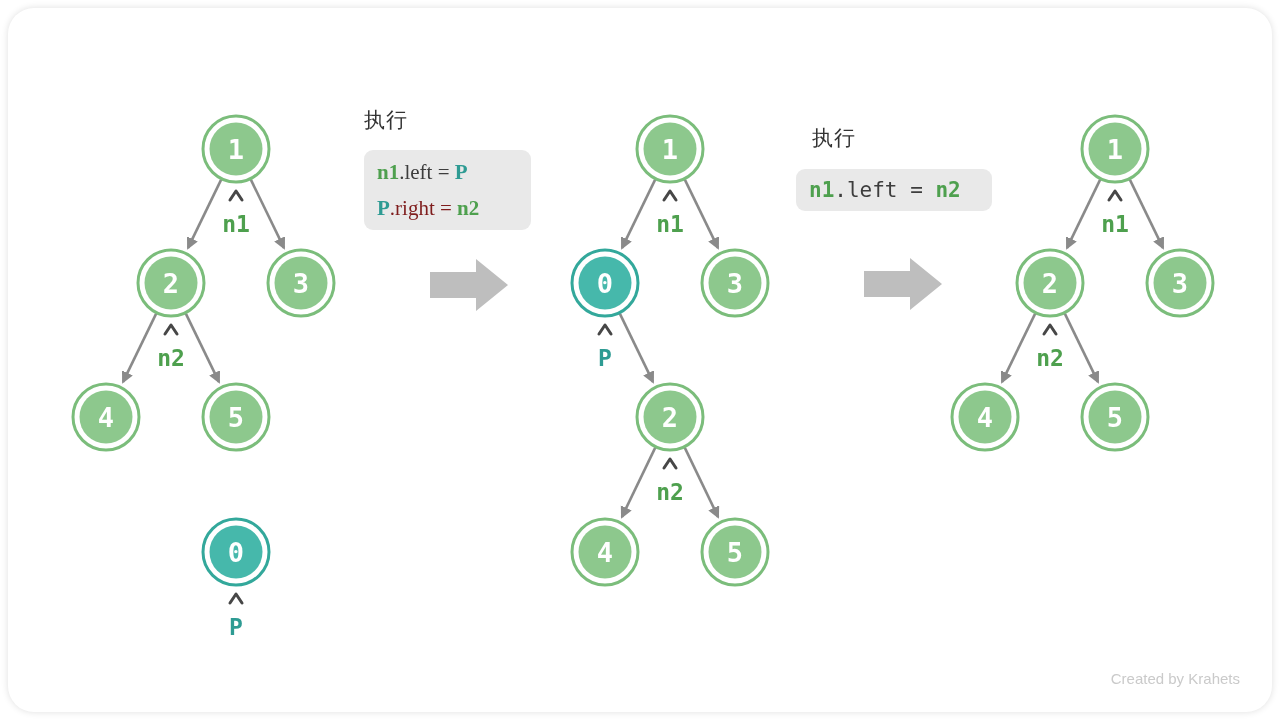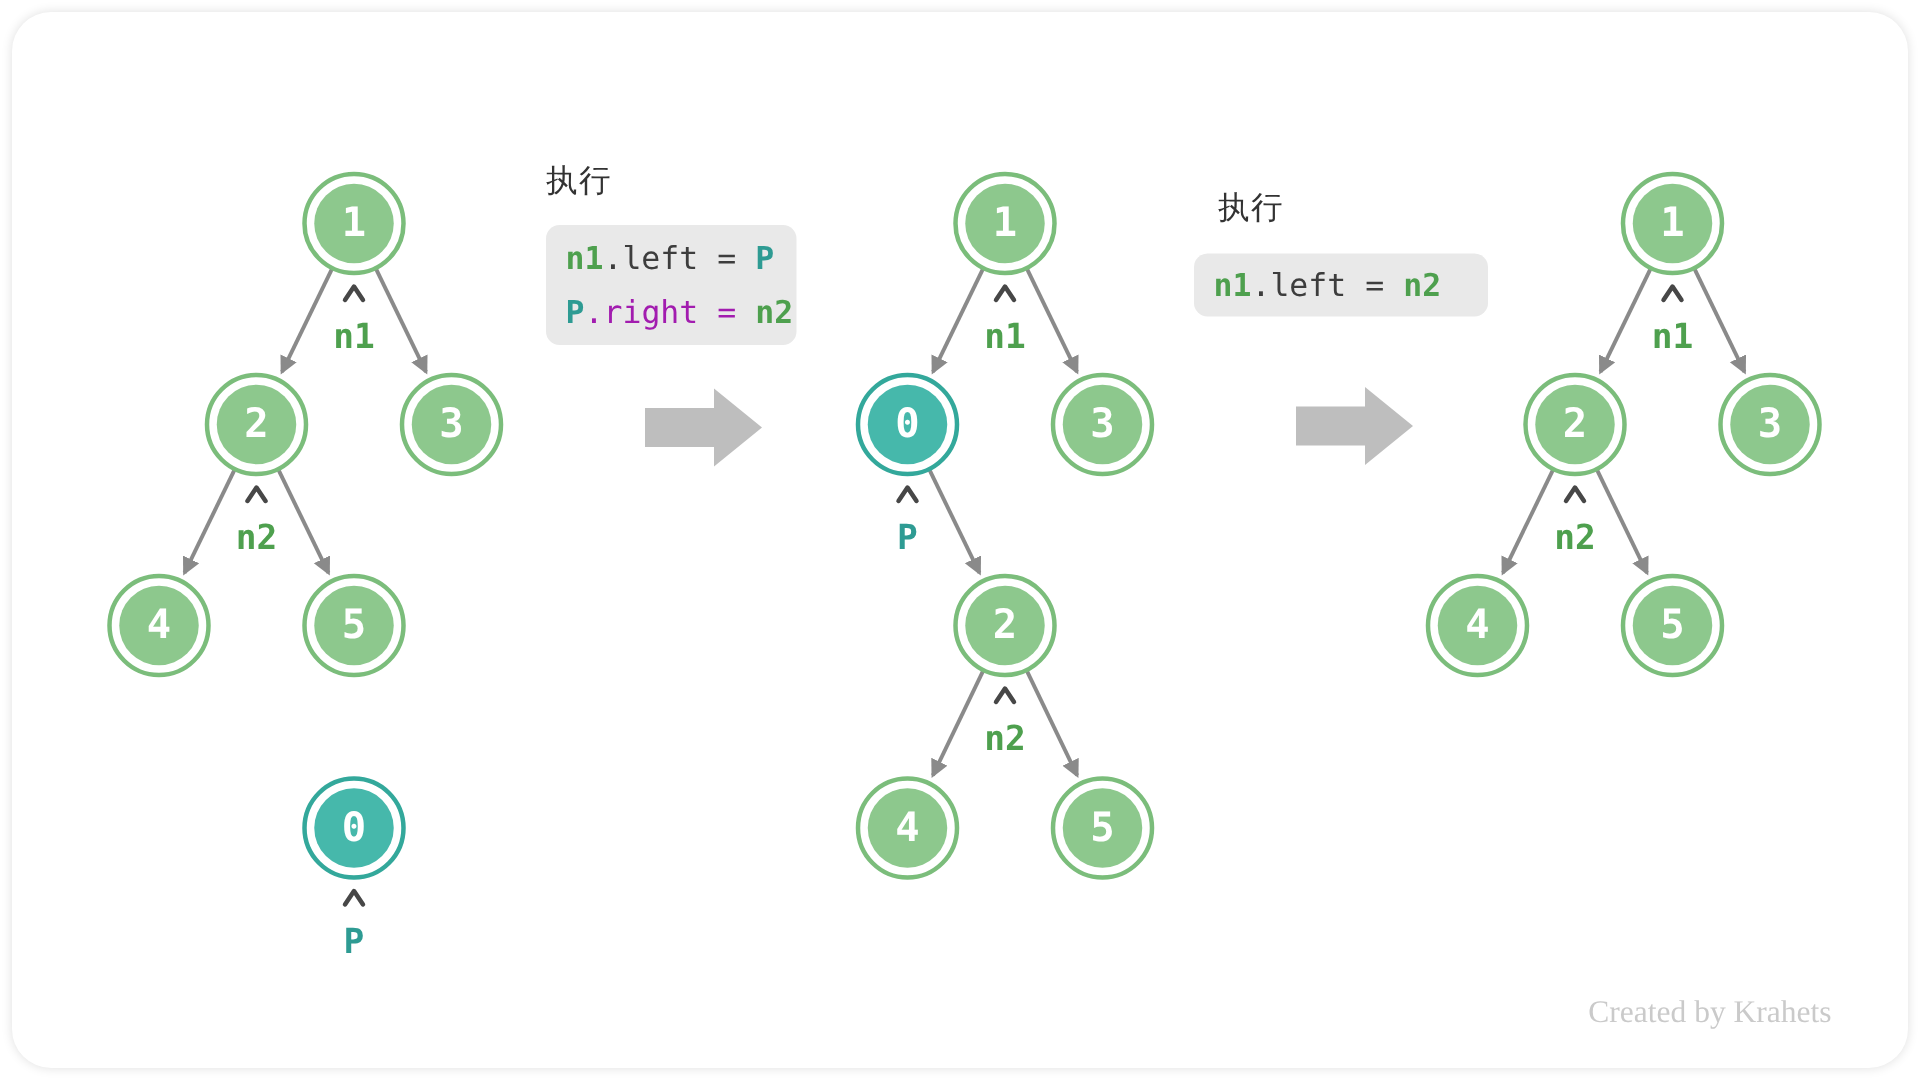--- a/index.html
+++ b/index.html
@@ -21,23 +21,23 @@
     position:absolute;border-radius:9px;box-sizing:border-box;
     display:flex;flex-direction:column;justify-content:center;
     padding:0 13px;
     font-family:"DejaVu Sans Mono","Liberation Mono",monospace;
     font-size:21px;
   }
   .code-line{line-height:36px;white-space:pre;}
   .code-token{font-weight:normal;}
   .code-token.bold{font-weight:bold;}
   .watermark{
-    position:absolute;right:51px;bottom:25px;
-    font-family:Liberation Serif, serif;
-    font-size:21px;
+    position:absolute;right:32px;bottom:25px;
+    font-family:Liberation Sans, sans-serif;
+    font-size:15px;
   }
 </style>
 </head>
 <body>
 
 <div class="card">
   <svg id="diagram" width="1280" height="720" viewBox="0 0 1280 720">
       <defs>
         <marker id="ah" markerWidth="13" markerHeight="13" refX="10" refY="6" orient="auto" markerUnits="userSpaceOnUse">
           <path d="M0,0 L12,6 L0,12 z" fill="#8a8a8a"></path>
@@ -177,23 +177,23 @@
         <g>
           <path d="M 1036 326 L 1042 317 L 1048 326" fill="none" stroke="#474747" stroke-width="3" stroke-linecap="round" stroke-linejoin="round"></path>
           <text x="1042" y="358" text-anchor="middle" fill="#4ea04e" font-size="23" font-weight="bold" font-family="&quot;DejaVu Sans Mono&quot;,monospace">n2</text>
         </g>
       </g>
       <path d="M 422 264 h46 v-13 l32 26 l-32 26 v-13 h-46 z" fill="#bebebe"></path>
       <path d="M 856 263 h46 v-13 l32 26 l-32 26 v-13 h-46 z" fill="#bebebe"></path>
     </svg>
   <div id="overlays">
       <div class="exec-title" style="left: 356px; top: 98px;">执行</div>
-      <div class="code-block" style="left: 356px; top: 142px; width: 167px; height: 80px; background: rgb(233, 233, 233);">
+      <div class="code-block" style="left: 356px; top: 142px; width: 167px; height: 80px; background: rgb(233, 233, 233); font-family: Liberation Serif, serif;">
         <div class="code-line"><span class="code-token bold" style="color: rgb(78, 160, 78);">n1</span><span class="code-token" style="color: rgb(61, 61, 61);">.left = </span><span class="code-token bold" style="color: rgb(46, 155, 147);">P</span></div>
-        <div class="code-line"><span class="code-token bold" style="color: rgb(46, 155, 147);">P</span><span class="code-token" style="color: #a21caf;">.right = </span><span class="code-token bold" style="color: rgb(78, 160, 78);">n2</span></div>
+        <div class="code-line"><span class="code-token bold" style="color: rgb(46, 155, 147);">P</span><span class="code-token" style="color: #7f1d1d;">.right = </span><span class="code-token bold" style="color: rgb(78, 160, 78);">n2</span></div>
       </div>
       <div class="exec-title" style="left: 804px; top: 116px;">执行</div>
       <div class="code-block" style="left: 788px; top: 161px; width: 196px; height: 42px; background: rgb(233, 233, 233);">
         <div class="code-line"><span class="code-token bold" style="color: rgb(78, 160, 78);">n1</span><span class="code-token" style="color: rgb(61, 61, 61);">.left = </span><span class="code-token bold" style="color: rgb(78, 160, 78);">n2</span></div>
       </div>
     </div>
   <div class="watermark" style="color: rgb(202, 202, 202);">Created by Krahets</div>
 </div>
 
 </body></html>

